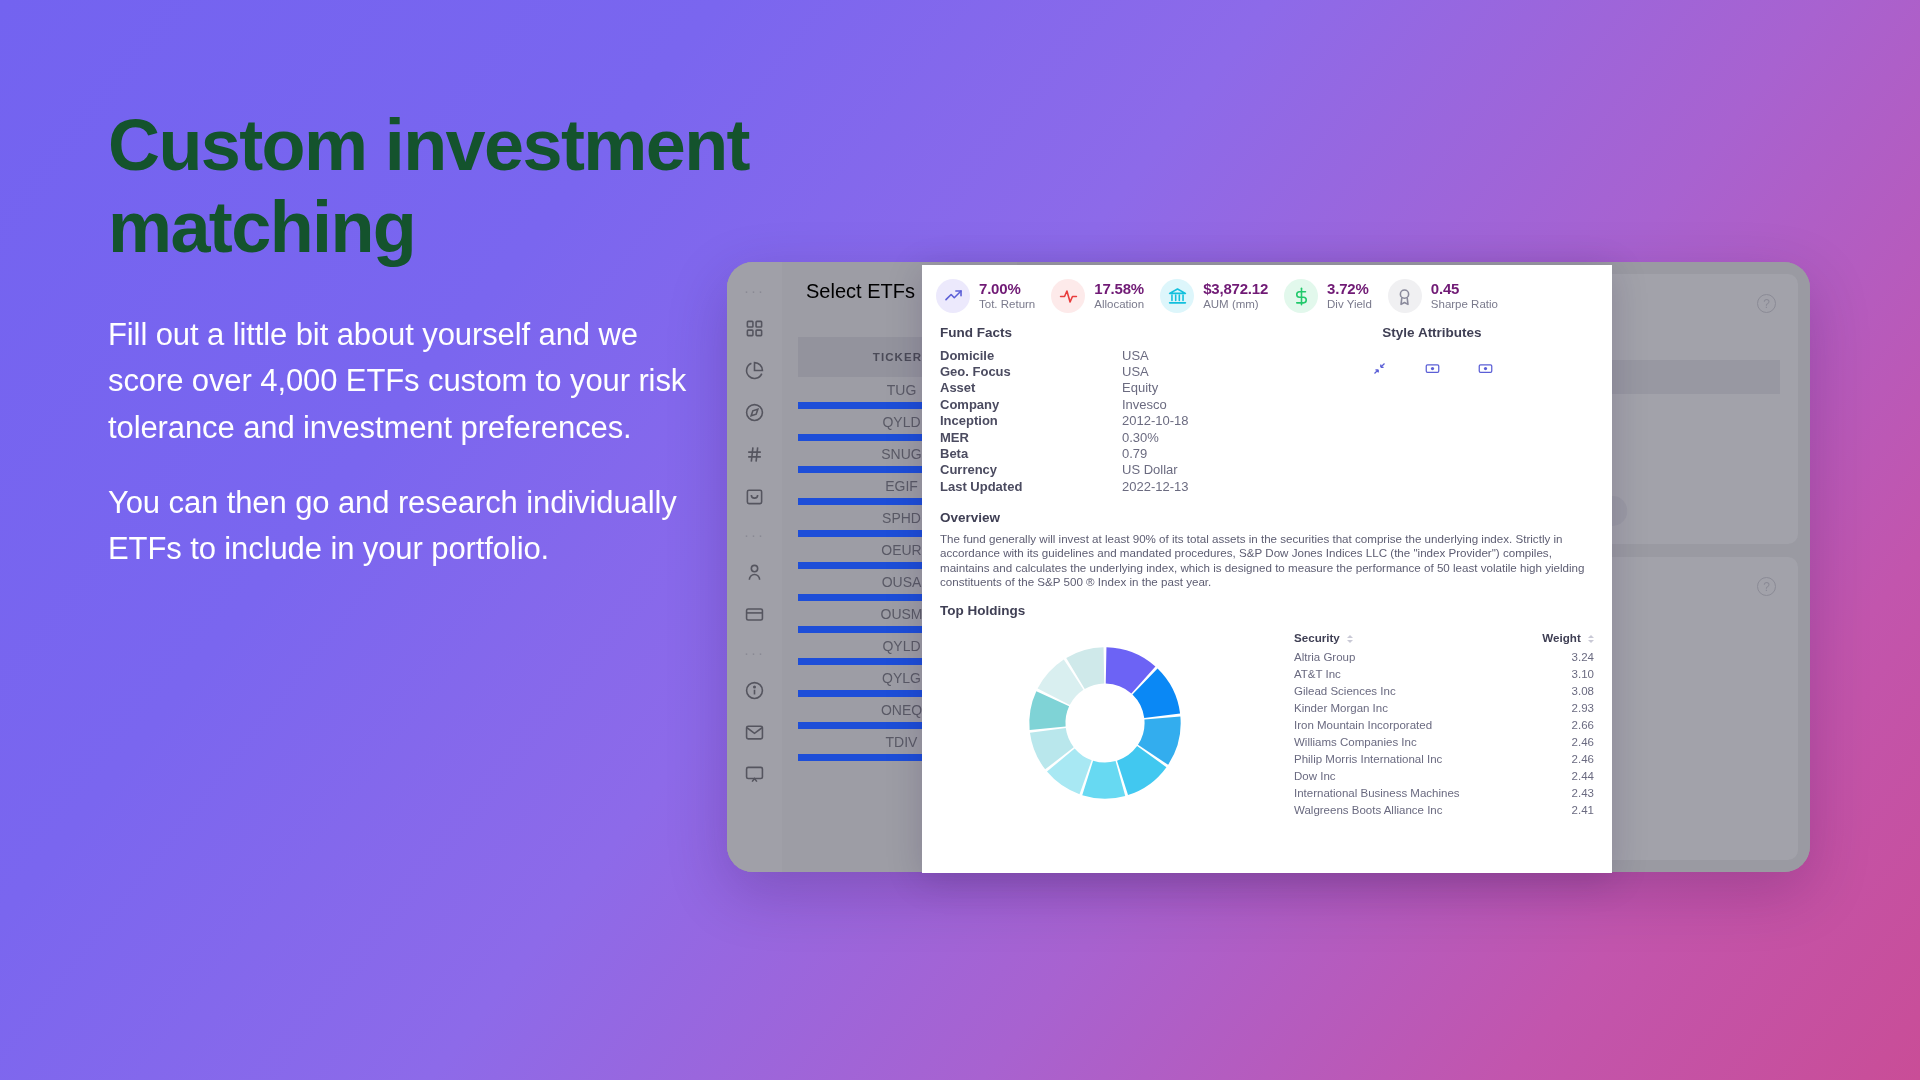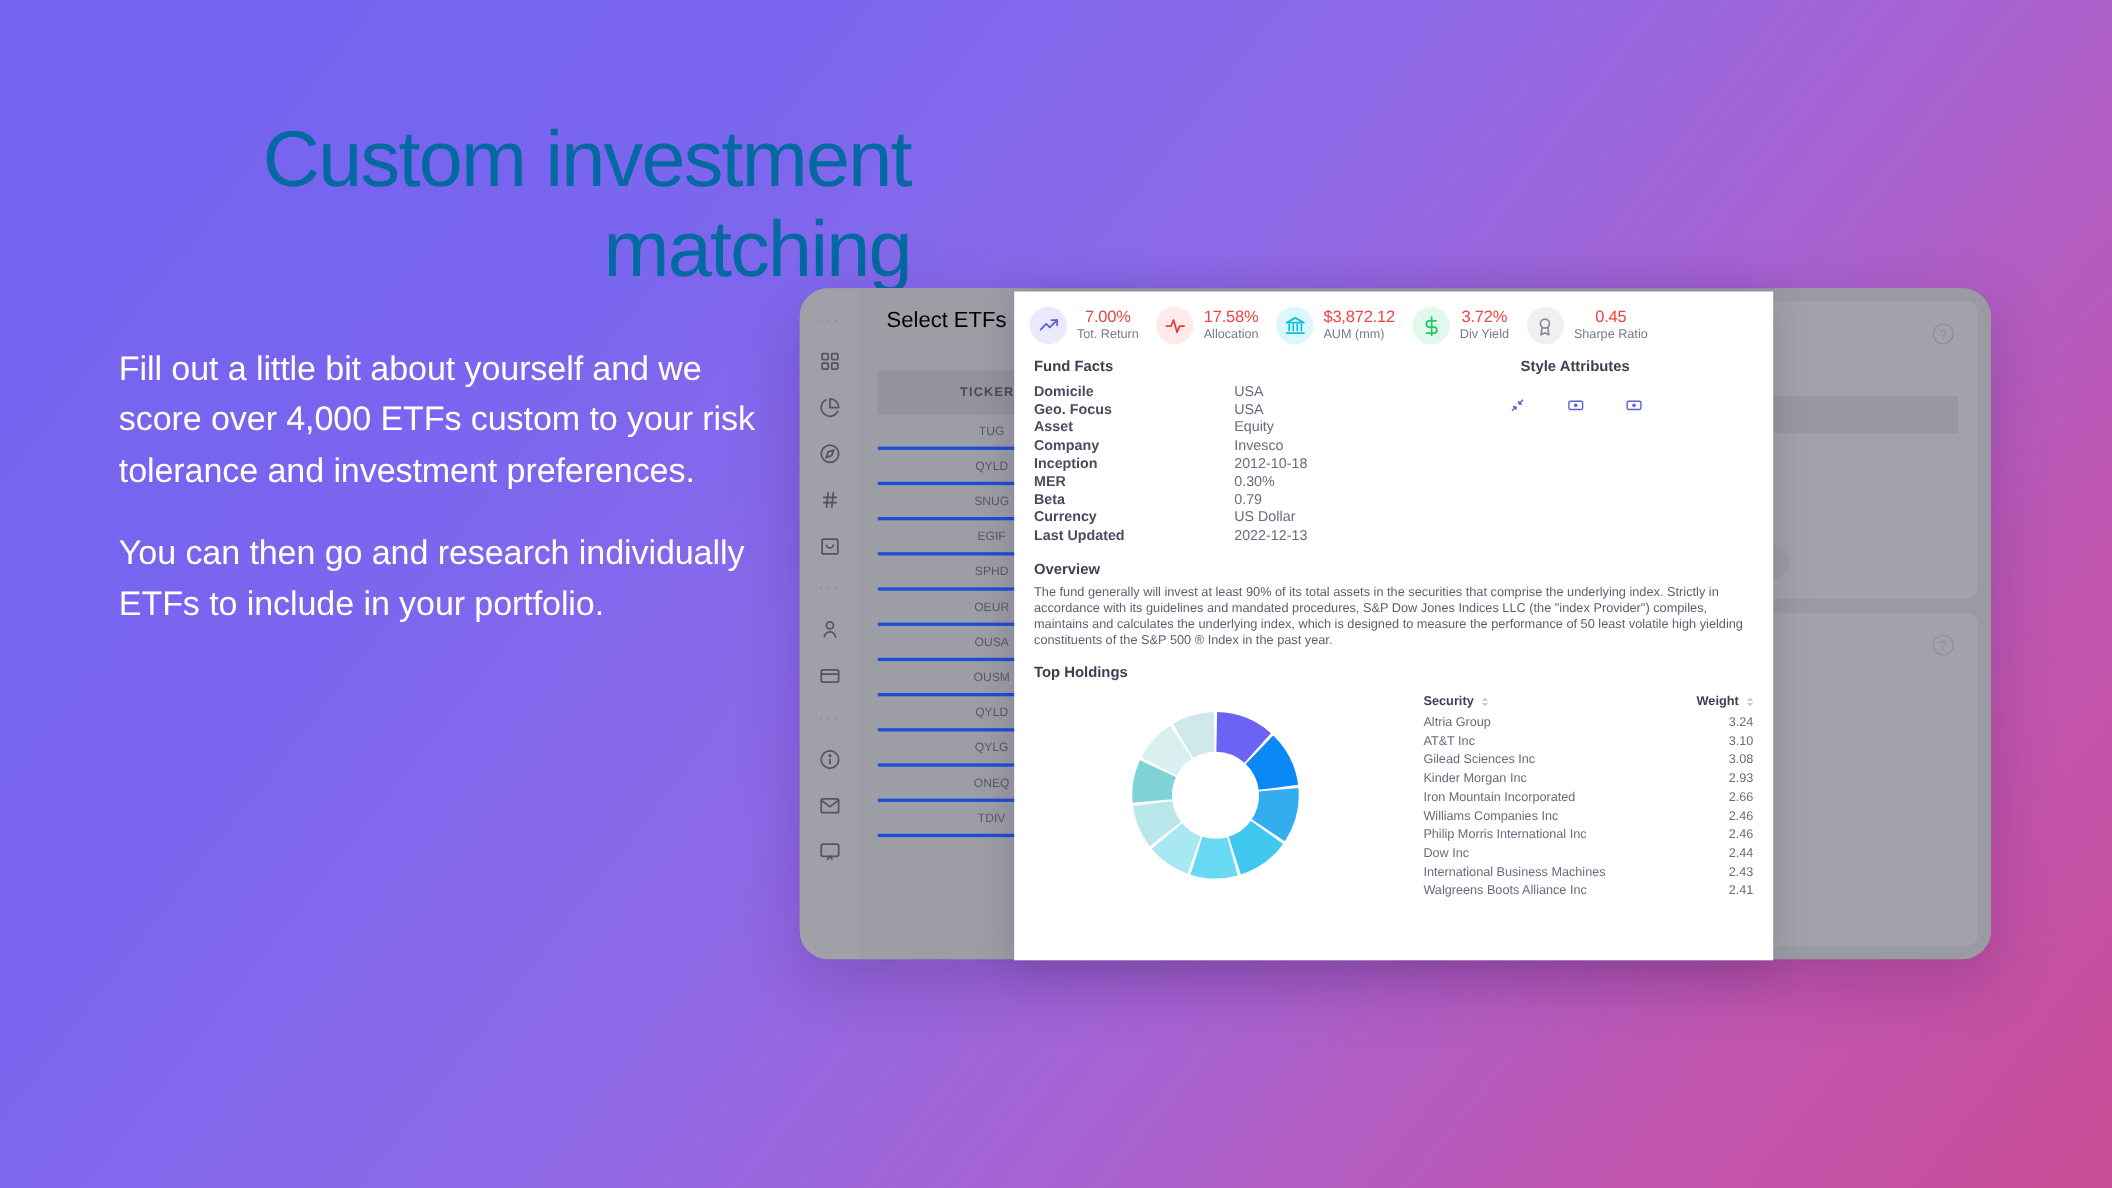--- a/index.html
+++ b/index.html
@@ -8,22 +8,22 @@
     font-family: "Liberation Sans", sans-serif;
   }
   body {
     background: linear-gradient(128deg, #7363f0 0%, #7a66ef 26%, #8d6ae9 46%, #a862d0 66%, #c255ad 85%, #c94d97 100%);
     position: relative;
   }
 
   
   .copy { position: absolute; left: 108px; top: 104px; width: 720px; color: #ffffff; }
   .headline {
-    font-size: 72px; font-weight: 400; line-height: 1.14;
-    letter-spacing: -1.6px; color: #0369a1; text-align: right;
+    font-size: 72px; font-weight: 700; line-height: 1.14;
+    letter-spacing: -1.6px; color: #14532d;
   }
   .para {
     font-size: 31px; line-height: 1.49; font-weight: 400;
     color: #ffffff; letter-spacing: -0.1px;
   }
   .para1 { margin-top: 44px; width: 600px; }
   .para2 { margin-top: 29px; width: 600px; }
 
   
   .app-card {
@@ -66,21 +66,21 @@
     display: flex; align-items: center; justify-content: center;
     position: relative;
   }
   .etf-head span { font-size: 11.5px; font-weight: 700; letter-spacing: 1.1px; color: #4a4a57; margin-left: 48px; }
   .sort-ar { margin-left: 7px; display: inline-flex; flex-direction: column; gap: 2px; }
   .sort-ar i { width: 0; height: 0; border-left: 4px solid transparent; border-right: 4px solid transparent; display: block; }
   .sort-ar i.up { border-bottom: 4px solid #b4b4bc; }
   .sort-ar i.dn { border-top: 4px solid #b4b4bc; }
   .etf-row {
     height: 32px; display: flex; align-items: center; justify-content: center;
-    font-size: 11px; color: #5a5a66; border-bottom: 3px solid #1d4ed8;
+    font-size: 14px; color: #5a5a66; border-bottom: 7px solid #1d4ed8;
   }
 
   
   .rp {
     position: absolute; background: #a2a2aa; border-radius: 10px;
   }
   .rp-alloc { left: 565px; top: 12px; right: 12px; height: 270px; }
   .rp-types { left: 565px; top: 295px; right: 12px; bottom: 12px; }
   .rp-title { position: absolute; left: 24px; top: 19px; font-size: 19px; color: #43434f; font-weight: 500; }
   .help-ic {
@@ -122,21 +122,21 @@
   .modal {
     position: absolute; left: 922px; top: 265px;
     width: 690px; height: 608px; background: #ffffff;
     overflow: hidden;
     box-shadow: 0 6px 34px rgba(30,10,60,.18);
   }
   .stats { display: flex; align-items: center; padding: 14px 14px 6px 14px; gap: 0; }
   .stat { display: flex; align-items: center; gap: 9px; padding-right: 16px; }
   .st-ic { width: 34px; height: 34px; border-radius: 50%; display: flex; align-items: center; justify-content: center; flex: none; }
   .st-ic svg { width: 19px; height: 19px; }
-  .st-v { font-size: 15px; font-weight: 400; color: #ef4444; line-height: 1.15; letter-spacing: -.2px; text-align: center; }
+  .st-v { font-size: 15px; font-weight: 700; color: #701a75; line-height: 1.15; letter-spacing: -.2px; }
   .st-l { font-size: 11.5px; color: #7a7a8c; line-height: 1.2; margin-top: 1px; }
 
   .mbody { padding: 6px 18px 0 18px; position: relative; }
   .sec-h { font-size: 13.5px; font-weight: 600; color: #3f3f54; margin-bottom: 7px; }
   .facts-wrap { display: flex; }
   .facts { width: 330px; }
   .fr { display: flex; font-size: 13px; line-height: 13.4px; padding: 1.5px 0; }
   .fk { width: 182px; font-weight: 700; color: #4b4b60; }
   .fv { color: #6b6b80; }
   .style-col { flex: 1; text-align: center; padding-top: 0px; }

